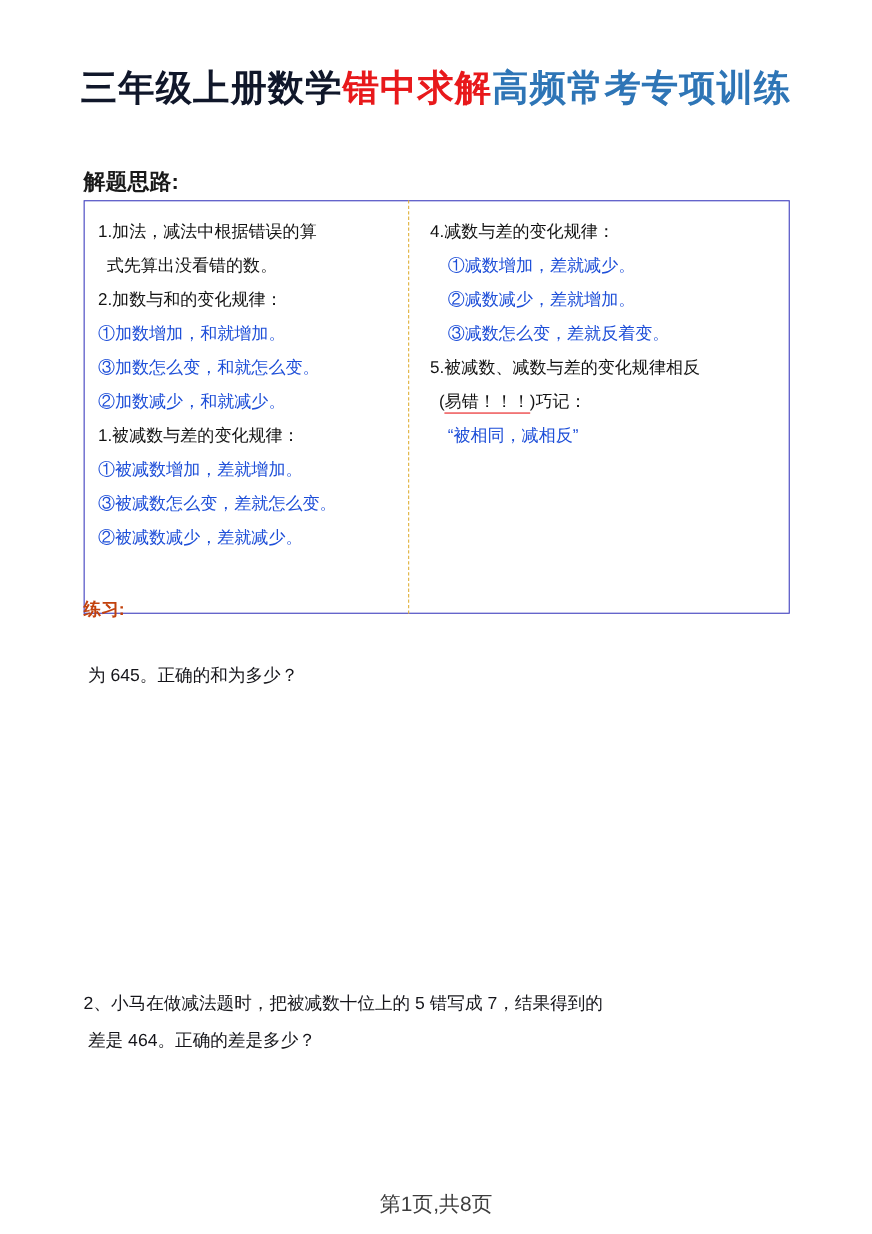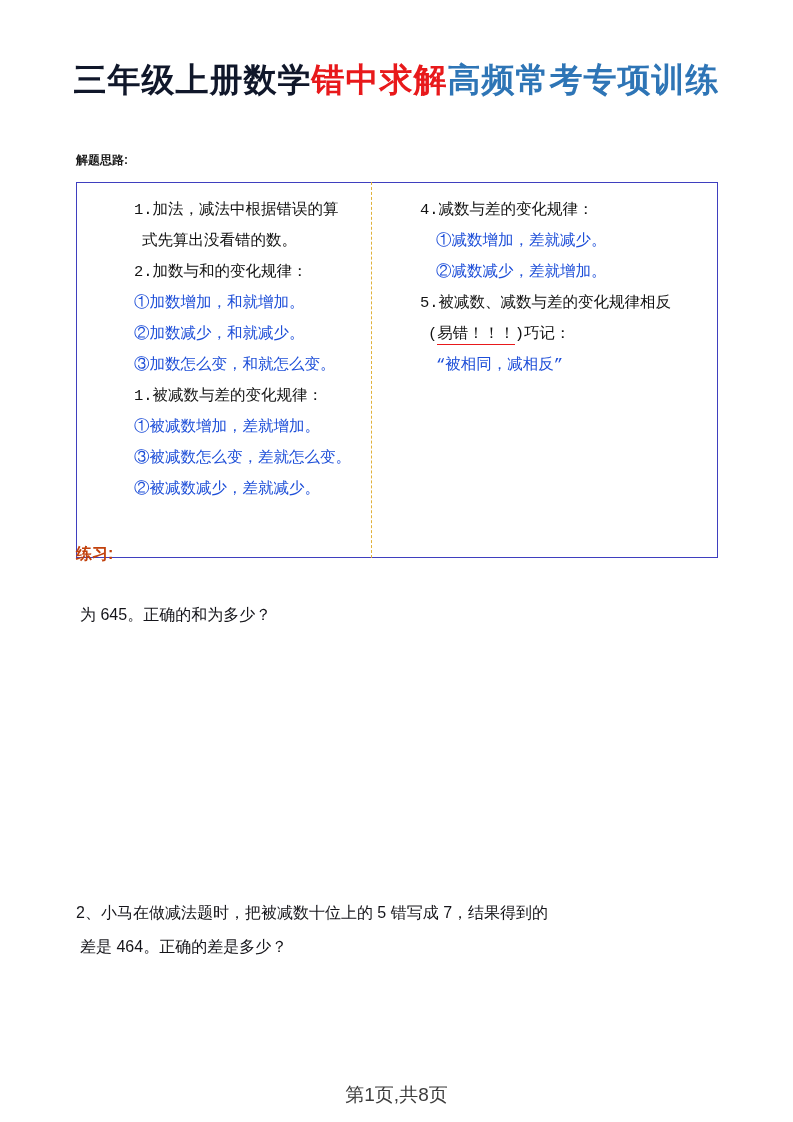--- a/index.html
+++ b/index.html
@@ -37,21 +37,21 @@
   }
   .title .seg-dark { color: #10172a; }
   .title .seg-red { color: #e8191b; }
   .title .seg-blue { color: #2e75b6; }
 
   
   .label-thought {
     position: absolute;
     top: 152px;
     left: 76px;
-    font-size: 12px;
+    font-size: 20px;
     font-weight: bold;
     color: #1a1a1a;
     font-family: "Liberation Sans", sans-serif;
   }
 
   
   .box {
     position: absolute;
     top: 182px;
     left: 76px;
@@ -69,28 +69,27 @@
     height: 376px;
     border-left: 1.5px dashed #e0b13a;
   }
   .col {
     position: absolute;
     top: 0;
     box-sizing: border-box;
     padding: 12px 10px 0 12px;
   }
   .col-left { left: 0; width: 295px; }
-  .col-right { left: 296px; width: 345px; padding-left: 2px; }
+  .col-right { left: 296px; width: 345px; padding-left: 18px; }
 
   .line {
     font-size: 15.5px;
     line-height: 31px;
     white-space: nowrap;
-    font-family: Liberation Mono, monospace;
-    margin-left: 45px;
+    font-family: Liberation Sans, sans-serif;
   }
   .dark { color: #121212; }
   .blue { color: #1d4ed8; }
   .indent1 { padding-left: 16px; }
   .indent2 { padding-left: 8px; }
 
   .underline-red {
     border-bottom: 1.6px solid #e8191b;
     padding-bottom: 1px;
   }
@@ -139,32 +138,33 @@
   </div>
 
   <div class="label-thought">解题思路:</div>
 
   <div class="box">
     <div class="col col-left">
       <div class="line dark">1.加法，减法中根据错误的算</div>
       <div class="line dark indent2">式先算出没看错的数。</div>
       <div class="line dark">2.加数与和的变化规律：</div>
       <div class="line blue">①加数增加，和就增加。</div>
+      <div class="line blue">③加数怎么变，和就怎么变。</div>
       <div class="line blue">②加数减少，和就减少。</div>
-      <div class="line blue">③加数怎么变，和就怎么变。</div>
       <div class="line dark">1.被减数与差的变化规律：</div>
       <div class="line blue">①被减数增加，差就增加。</div>
       <div class="line blue">③被减数怎么变，差就怎么变。</div>
       <div class="line blue">②被减数减少，差就减少。</div>
     </div>
 
     <div class="col col-right">
       <div class="line dark">4.减数与差的变化规律：</div>
       <div class="line blue indent1">①减数增加，差就减少。</div>
       <div class="line blue indent1">②减数减少，差就增加。</div>
+      <div class="line blue indent1">③减数怎么变，差就反着变。</div>
       <div class="line dark">5.被减数、减数与差的变化规律相反</div>
       <div class="line dark indent2"><span>(</span><span class="underline-red">易错！！！</span><span>)巧记：</span></div>
       <div class="line blue indent1">“被相同，减相反”</div>
     </div>
   </div>
   <div class="box-divider"></div>
 
   <div class="label-practice">练习:</div>
 
   <div class="q q1">

